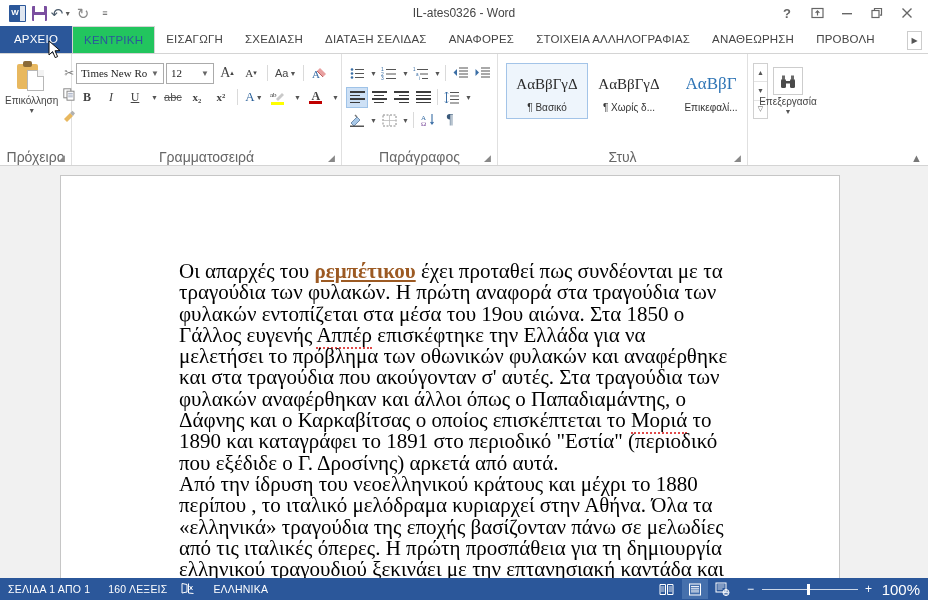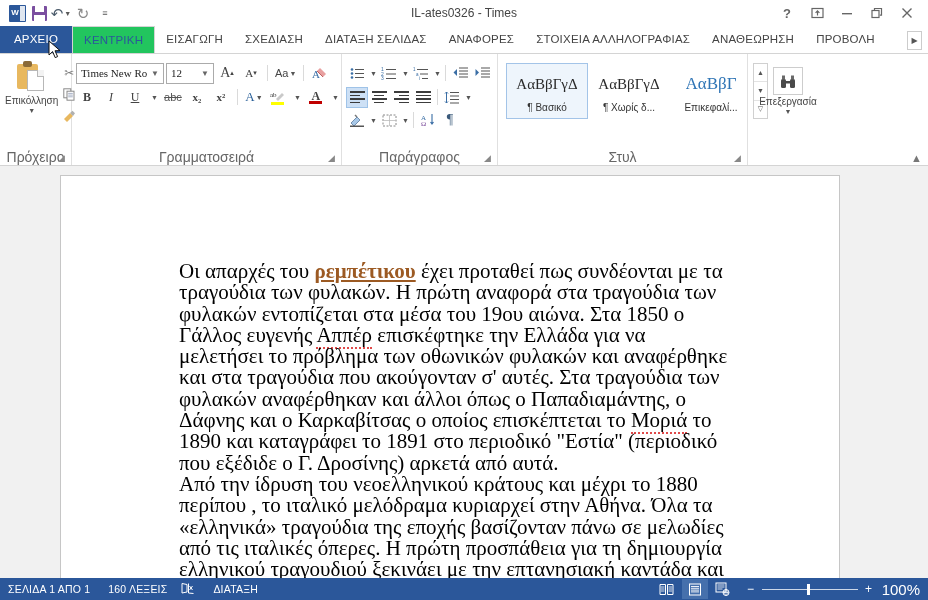--- a/index.html
+++ b/index.html
@@ -216,21 +216,21 @@
         <span class="arrowicon">↶</span>
           <span class="caret-sm">▼</span>
       </div>
       <div class="qat-btn">
         <span class="arrowicon" style="color:#8a8a8a">↻</span>
       </div>
       <div class="qat-btn">
         <span style="font-size:9px;color:#555">≡</span>
       </div>
     </div>
-    <div class="title-text">IL-ates0326 - Times</div>
+    <div class="title-text">IL-ates0326 - Word</div>
     <div class="winbtns">
       <div class="winbtn">
           <b>?</b>
         </div>
       <div class="winbtn">
         <svg width="13" height="13" viewBox="0 0 13 13">
             <rect x="1" y="1.5" width="11" height="9" fill="none" stroke="#666" stroke-width="1.2"></rect>
             <path d="M6.5 8.5 V4 M4.6 5.9 L6.5 3.9 L8.4 5.9" stroke="#666" stroke-width="1.2" fill="none"></path>
           </svg>
       </div>
@@ -578,21 +578,21 @@
   <div class="statusbar">
     <div class="sb-item">ΣΕΛΙΔΑ 1 ΑΠΟ 1</div>
     <div class="sb-item" style="padding-left:8px">160 ΛΕΞΕΙΣ</div>
     <div class="sb-item" style="padding-left:4px">
       <svg width="14" height="13" viewBox="0 0 14 13">
           <path d="M1 1.5 V11 L6 10 V2.5 Z" fill="none" stroke="#fff" stroke-width="1"></path>
           <path d="M7.5 1.5 V11 L12.5 11.5" fill="none" stroke="#fff" stroke-width="1"></path>
           <path d="M8.5 4 L11.5 8 M11.5 4 L8.5 8" stroke="#fff" stroke-width="1"></path>
         </svg>
     </div>
-    <div class="sb-item" style="padding-left:8px">ΔΙΑΤΑΞΗ</div>
+    <div class="sb-item" style="padding-left:8px">ΕΛΛΗΝΙΚΑ</div>
 
     <div class="sb-right">
       <div class="viewbtn">
         <svg width="15" height="13" viewBox="0 0 15 13">
             <path d="M1 1.5 H6.5 V11.5 H1 Z M8.5 1.5 H14 V11.5 H8.5 Z" fill="none" stroke="#fff" stroke-width="1"></path>
             <path d="M2 4h3.5M2 6h3.5M2 8h3.5M9.5 4H13M9.5 6H13M9.5 8H13" stroke="#fff" stroke-width=".8"></path>
           </svg>
       </div>
       <div class="viewbtn sel">
         <svg width="14" height="13" viewBox="0 0 14 13">

